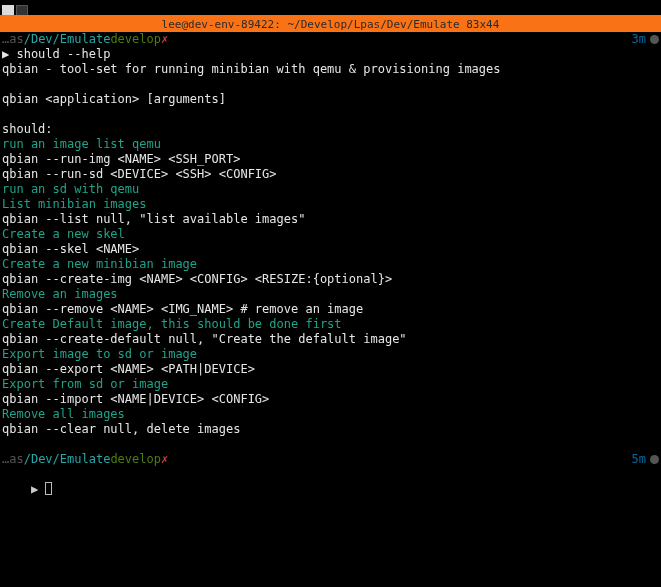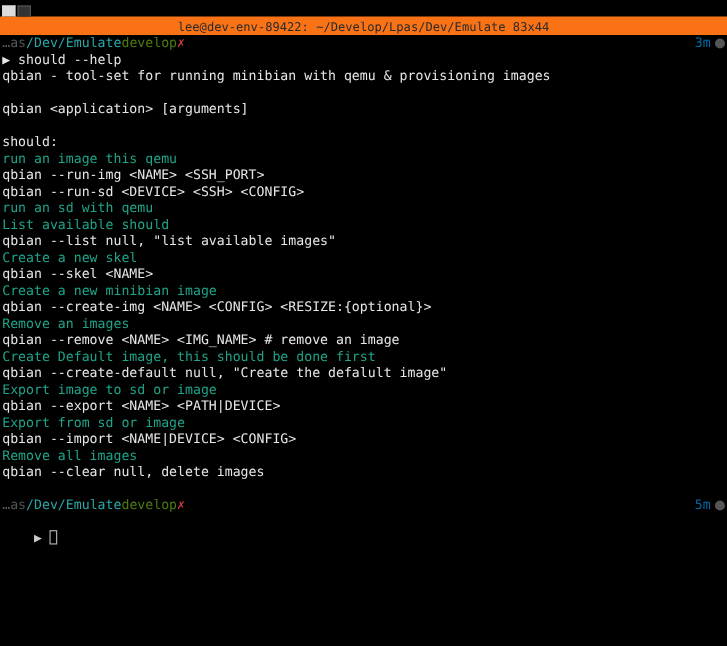--- a/index.html
+++ b/index.html
@@ -104,25 +104,25 @@
     </span>
   </div>
 
   <div class="line white">▶ should --help</div>
   <div class="line white">qbian - tool-set for running minibian with qemu &amp; provisioning images</div>
   <div class="spacer"></div>
   <div class="line white">qbian &lt;application&gt; [arguments]</div>
   <div class="spacer"></div>
   <div class="line white">should:</div>
 
-  <div class="line teal-head">run an image this qemu</div>
+  <div class="line teal-head">run an image list qemu</div>
   <div class="line white">qbian --run-img &lt;NAME&gt; &lt;SSH_PORT&gt;</div>
   <div class="line white">qbian --run-sd &lt;DEVICE&gt; &lt;SSH&gt; &lt;CONFIG&gt;</div>
   <div class="line teal-head">run an sd with qemu</div>
-  <div class="line teal-head">List available should</div>
+  <div class="line teal-head">List minibian images</div>
   <div class="line white">qbian --list null, "list available images"</div>
   <div class="line teal-head">Create a new skel</div>
   <div class="line white">qbian --skel &lt;NAME&gt;</div>
   <div class="line teal-head">Create a new minibian image</div>
   <div class="line white">qbian --create-img &lt;NAME&gt; &lt;CONFIG&gt; &lt;RESIZE:{optional}&gt;</div>
   <div class="line teal-head">Remove an images</div>
   <div class="line white">qbian --remove &lt;NAME&gt; &lt;IMG_NAME&gt; # remove an image</div>
   <div class="line teal-head">Create Default image, this should be done first</div>
   <div class="line white">qbian --create-default null, "Create the defalult image"</div>
   <div class="line teal-head">Export image to sd or image</div>

